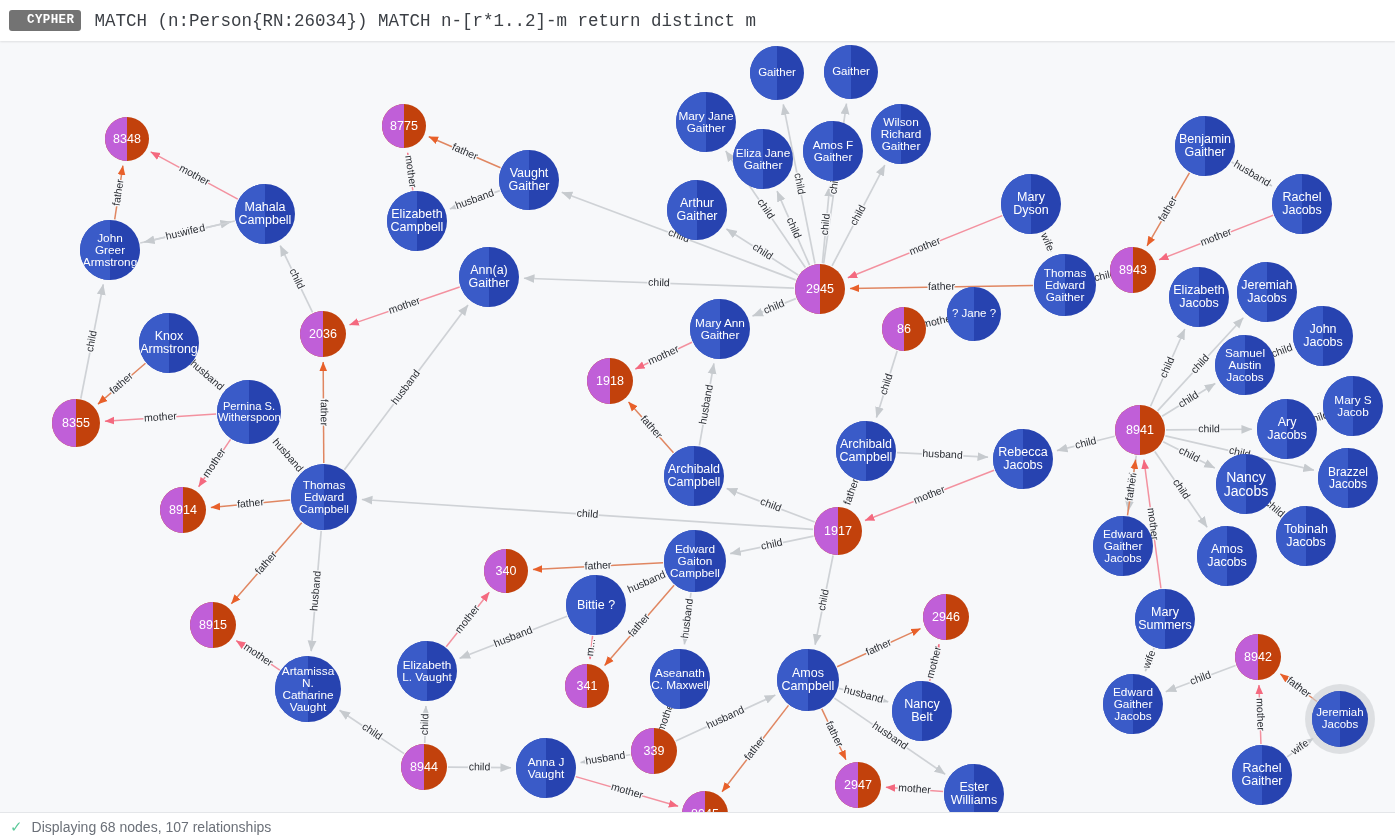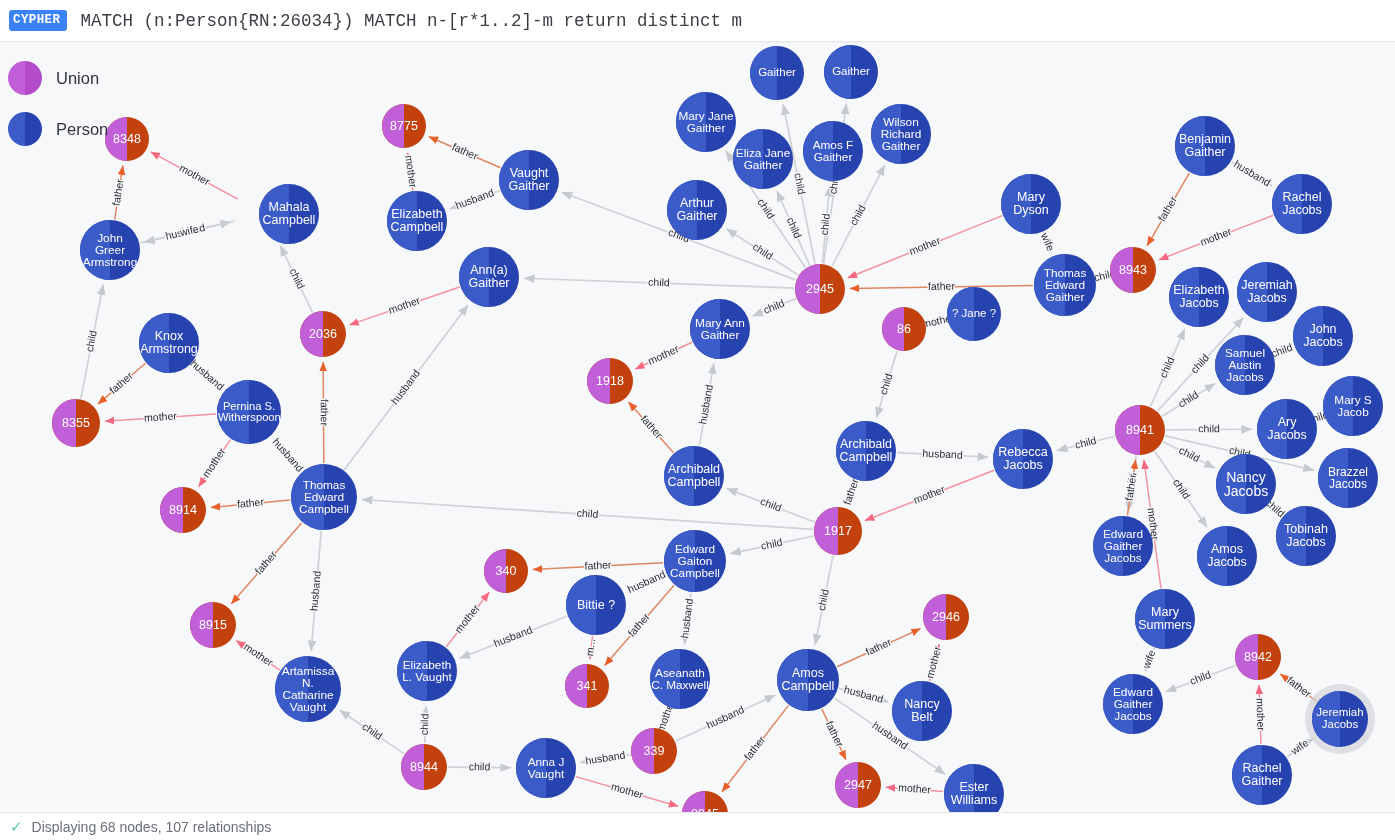--- a/index.html
+++ b/index.html
@@ -14,26 +14,26 @@
   
   #query-bar{
     position:absolute;left:0;top:0;width:1395px;height:41px;
     background:#ffffff;
     display:flex;align-items:center;
     box-shadow:0 1px 2px rgba(0,0,0,.10);
     z-index:40;
   }
   #cypher-badge{
     margin-left:9px;
-    background:#3b82f6;
+    background:#737373;
     color:#ffffff;
     font-family:"Liberation Mono", monospace;
     font-size:12.5px;font-weight:bold;
     letter-spacing:.4px;
-    padding:4px 7px 4px 4px;
+    padding:4px 7px 4px 18px;
     border-radius:3px;
     line-height:1;
   }
   #query-text{
     margin-left:13px;
     font-family:"Liberation Mono", monospace;
     font-size:17.5px;
     color:#3b3f45;
     white-space:pre;
   }
@@ -315,42 +315,26 @@
         <text class="elabel" x="934.3710748678986" y="621.5466234340633" text-anchor="middle" dominant-baseline="middle" transform="rotate(-75.68,934.4,621.5)">mother</text>
         <text class="elabel" x="863.552561663224" y="654.106398347017" text-anchor="middle" dominant-baseline="middle" transform="rotate(15.21,863.6,654.1)">husband</text>
         <text class="elabel" x="833.8598671607847" y="693.3057210376478" text-anchor="middle" dominant-baseline="middle" transform="rotate(64.54,833.9,693.3)">father</text>
         <text class="elabel" x="914.5044944336881" y="748.3839693957173" text-anchor="middle" dominant-baseline="middle" transform="rotate(4.44,914.5,748.4)">mother</text>
         <text class="elabel" x="889.7635025986142" y="695.150839133988" text-anchor="middle" dominant-baseline="middle" transform="rotate(34.48,889.8,695.2)">husband</text>
         <text class="elabel" x="755.2811504363917" y="707.5856877817816" text-anchor="middle" dominant-baseline="middle" transform="rotate(-52.45,755.3,707.6)">father</text>
         <text class="elabel" x="626.9409100766902" y="750.4168670662123" text-anchor="middle" dominant-baseline="middle" transform="rotate(16.14,626.9,750.4)">mother</text>
       </g>
   </svg>
 
-  <div id="legend">
-    <div class="legend-row">
-      <span class="legend-swatch">
-        <span class="lhalf" style="background:#c05fd8"></span>
-        <span class="rhalf" style="background:#b34bcb"></span>
-      </span>
-      <span class="legend-label">Union</span>
-    </div>
-    <div class="legend-row">
-      <span class="legend-swatch">
-        <span class="lhalf" style="background:#3a5bc8"></span>
-        <span class="rhalf" style="background:#2743b0"></span>
-      </span>
-      <span class="legend-label">Person</span>
-    </div>
-  </div>
 
   <div id="nodes-layer">
       <div class="node union" style="left: 105px; top: 76px; width: 44px; height: 44px; font-size: 12.5px;">
         <span class="nlabel">8348</span>
       </div>
-      <div class="node person" style="left: 235px; top: 143px; width: 60px; height: 60px; font-size: 12.5px; margin-left: 24px;">
+      <div class="node person" style="left: 235px; top: 143px; width: 60px; height: 60px; font-size: 12.5px;">
         <span class="nlabel">Mahala Campbell</span>
       </div>
       <div class="node person" style="left: 80px; top: 179px; width: 60px; height: 60px; font-size: 11.8px;">
         <span class="nlabel">John Greer Armstrong</span>
       </div>
       <div class="node person" style="left: 139px; top: 272px; width: 60px; height: 60px; font-size: 12.5px;">
         <span class="nlabel">Knox Armstrong</span>
       </div>
       <div class="node union" style="left: 52px; top: 358px; width: 48px; height: 48px; font-size: 12.5px;">
         <span class="nlabel">8355</span>

